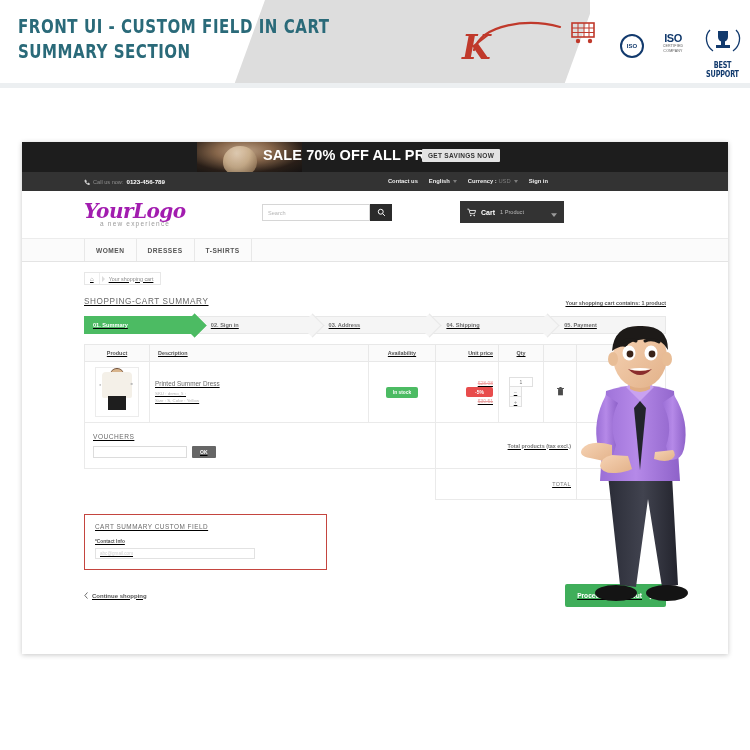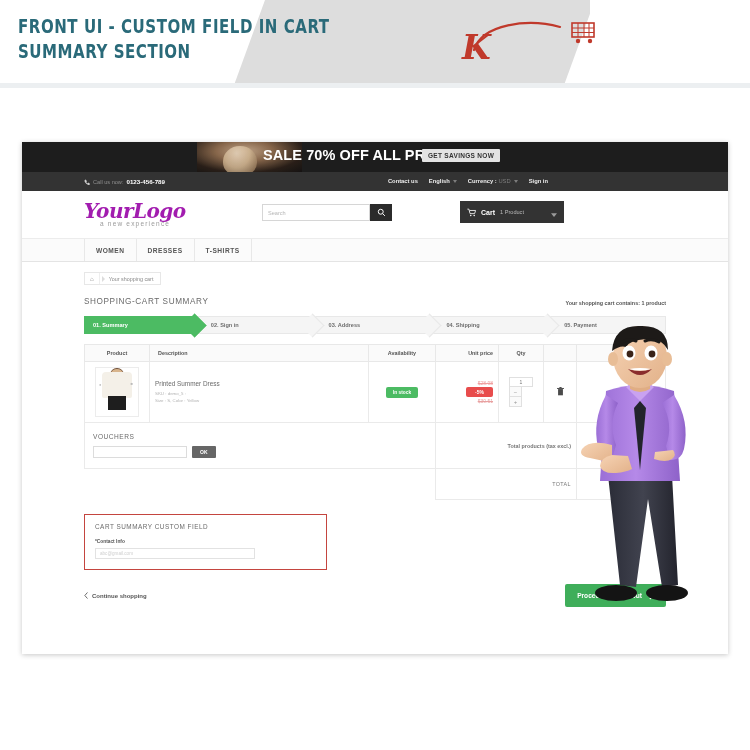--- a/index.html
+++ b/index.html
@@ -141,21 +141,21 @@
   
   .nav{height:22px;background:#fbfbfb;border-bottom:1px solid #e4e4e4;position:relative;}
   .nav-inner{position:absolute;left:62px;top:0;display:flex;height:22px;}
   .nav a{
     display:flex;align-items:center;padding:0 11px;font-size:6.6px;font-weight:700;
     color:#555;letter-spacing:0.5px;border-right:1px solid #e8e8e8;text-decoration:none;
   }
   .nav a:first-child{border-left:1px solid #e8e8e8;}
 
   
-  .content{position:relative;padding:10px 62px 0 62px;background:#fff;}
+  .content{position:relative;padding:10px 62px 0 62px;background:#fff;text-decoration:underline;}
   .crumb{display:flex;align-items:center;border:1px solid #e7e7e7;width:fit-content;height:11px;background:#fff;}
   .crumb .home{padding:0 5px;font-size:6px;color:#777;border-right:1px solid #eee;display:flex;align-items:center;height:11px;}
   .crumb .sep{width:0;height:0;border-top:3px solid transparent;border-bottom:3px solid transparent;border-left:3px solid #dcdcdc;margin:0 4px 0 2px;}
   .crumb .cur{font-size:5.4px;color:#8a8a8a;padding-right:7px;}
 
   .page-h{margin-top:12px;display:flex;align-items:flex-end;justify-content:space-between;}
   .page-h h1{margin:0;font-size:8.2px;font-weight:400;color:#6a6a6a;letter-spacing:0.6px;}
   .page-h .cnt{font-size:5.4px;color:#555;font-weight:700;}
 
   
@@ -274,20 +274,39 @@
         <line x1="2" y1="12.5" x2="24" y2="12.5" stroke="#c0392b" stroke-width="1"></line>
         <line x1="8" y1="3" x2="8" y2="17" stroke="#c0392b" stroke-width="1"></line>
         <line x1="14" y1="3" x2="14" y2="17" stroke="#c0392b" stroke-width="1"></line>
         <line x1="19" y1="3" x2="19" y2="17" stroke="#c0392b" stroke-width="1"></line>
         <circle cx="8" cy="21" r="2.2" fill="#c0392b"></circle>
         <circle cx="20" cy="21" r="2.2" fill="#c0392b"></circle>
       </svg>
       <div class="kb-k">K</div>
     </div>
 
+    <div class="badges">
+      <div class="badge-circ" style="left:0;top:6px;">
+        <span>ISO</span>
+      </div>
+      <div class="badge-iso">
+        <div class="iso-t">ISO</div>
+        <div class="iso-s">CERTIFIED COMPANY</div>
+      </div>
+      <div class="badge-support">
+        <svg width="46" height="30" viewBox="0 0 46 30">
+          <path d="M10 4 C 4 10, 6 20, 13 25" stroke="#123a6d" stroke-width="1.3" fill="none"></path>
+          <path d="M36 4 C 42 10, 40 20, 33 25" stroke="#123a6d" stroke-width="1.3" fill="none"></path>
+          <path d="M18 5 h10 v6 a5 5 0 0 1 -10 0 z" fill="#123a6d"></path>
+          <rect x="21" y="15" width="4" height="4" fill="#123a6d"></rect>
+          <rect x="16" y="19" width="14" height="3" fill="#123a6d"></rect>
+        </svg>
+        <span class="bs-t">BEST SUPPORT</span>
+      </div>
+    </div>
     <div class="banner-rule"></div>
   </div>
 
   <div class="shot">
 
     <div class="promo">
       <div class="promo-img"></div>
       <div class="promo-text">SALE 70% OFF ALL PRODUCTS</div>
       <div class="promo-btn">GET SAVINGS NOW</div>
     </div>

